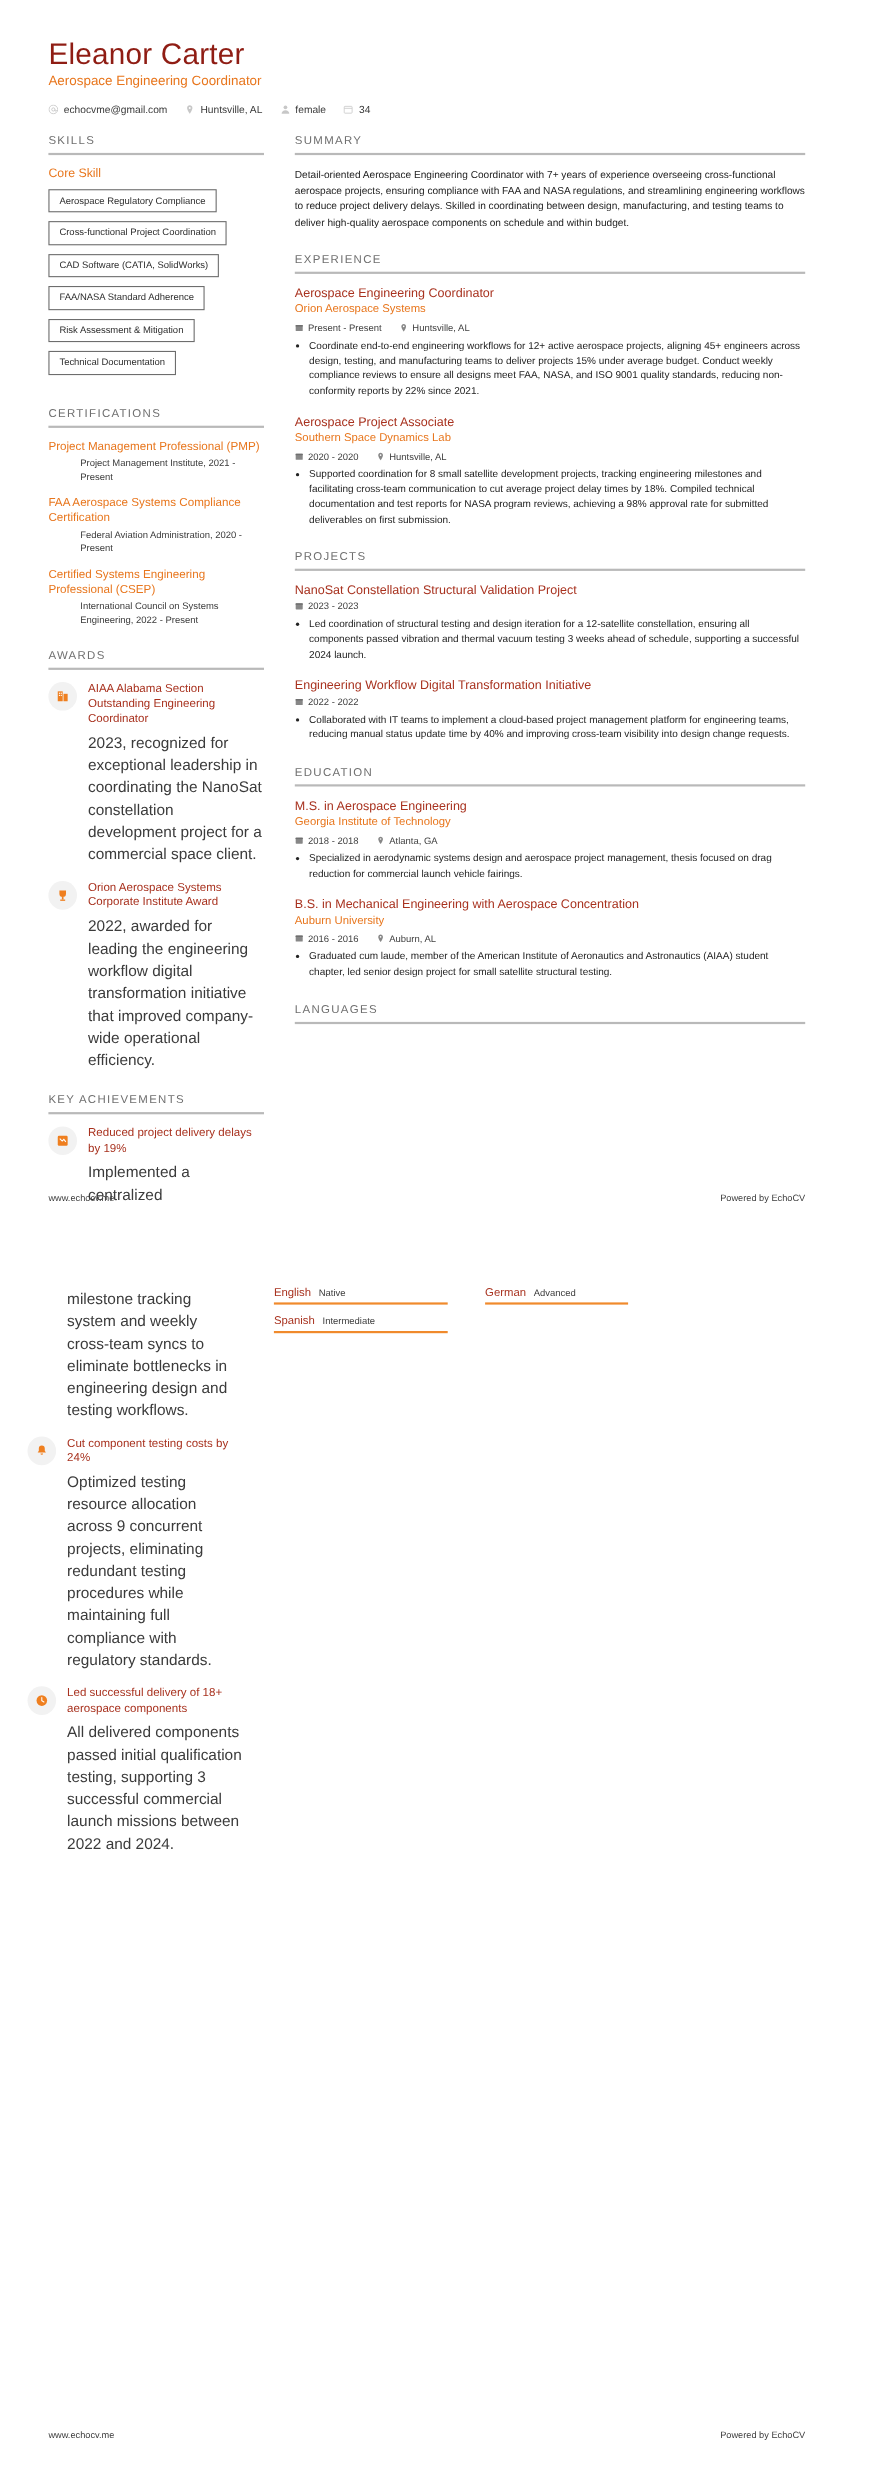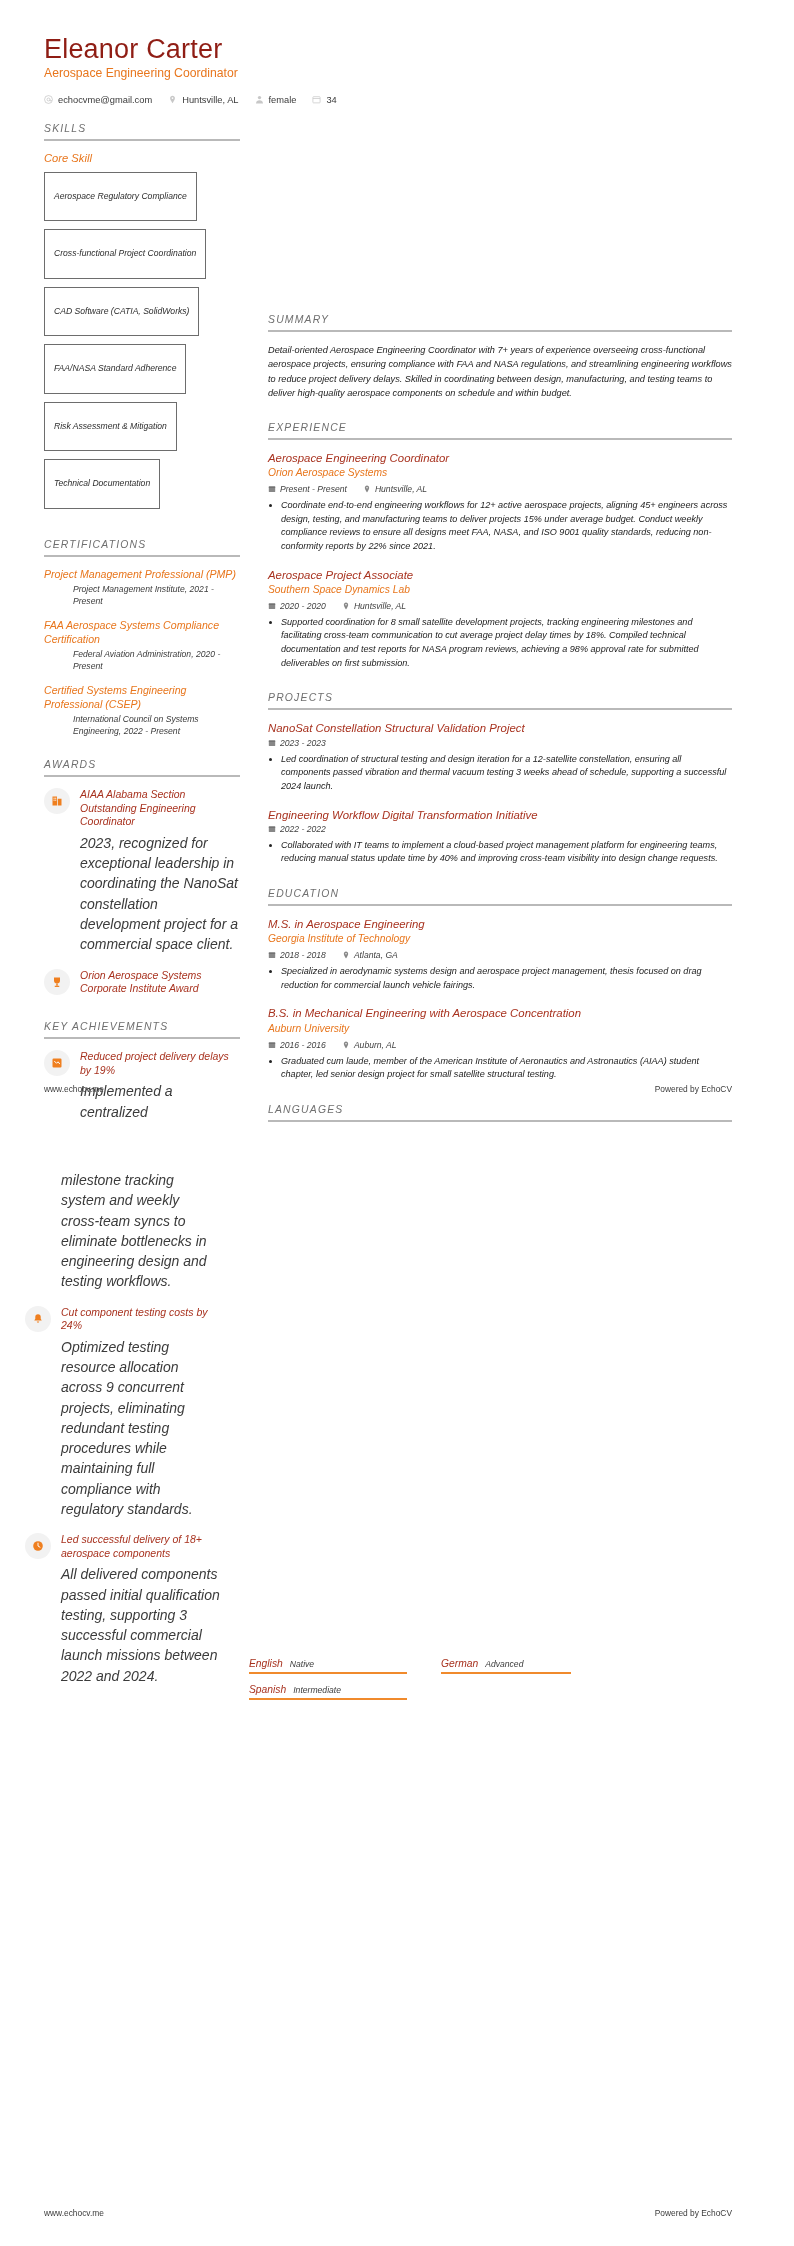--- a/index.html
+++ b/index.html
@@ -41,21 +41,21 @@
     gap: 16px;
     font-size: 9.3px;
     color:#3a3a3a;
     margin-bottom: 18px;
   }
   .contact-item { display:flex; align-items:center; gap:5px; }
   .ci { width:9px; height:9px; flex:0 0 9px; display:inline-block; opacity:.55; }
   .ci svg { display:block; width:9px; height:9px; }
 
   
-  .cols { display:flex; gap: 28px; align-items:flex-end;font-style:italic; }
+  .cols { display:flex; gap: 28px; align-items:flex-start; }
   .col-left { width: 196px; flex: 0 0 196px; }
   .col-right { flex: 1 1 auto; }
 
   .sec-title {
     font-size: 10.4px;
     letter-spacing: 1.2px;
     color: #6f6f6f;
     font-weight: 400;
     margin: 0 0 5px 0;
     text-transform: uppercase;
@@ -66,21 +66,21 @@
   
   .skill-group-title {
     color:#e8761d;
     font-size: 11.2px;
     margin: 0 0 8px 0;
   }
   .chip {
     border: 1px solid #6d6d6d;
     font-size: 8.6px;
     color:#2d2d2d;
-    padding: 19px 9px;
+    padding: 5px 9px;
     display:inline-block;
     margin-bottom: 8px;
     line-height: 1.1;
     background:#fff;
   }
   .chips { display:flex; flex-direction:column; align-items:flex-start; }
 
   
   .cert { margin-bottom: 12px; }
   .cert-name {
@@ -294,20 +294,21 @@
           <div class="award">
             <span class="award-ico">
               <svg viewBox="0 0 16 16">
                   <path d="M4 2h8v4a4 4 0 0 1-8 0z" fill="#ef7f1f"></path>
                   <rect x="7" y="10" width="2" height="3" fill="#ef7f1f"></rect>
                   <rect x="5" y="13" width="6" height="1.6" fill="#ef7f1f"></rect>
                 </svg>
             </span>
             <div class="award-body">
               <div class="award-title">Orion Aerospace Systems Corporate Institute Award</div>
+              <div class="award-desc">2022, awarded for leading the engineering workflow digital transformation initiative that improved company-wide operational efficiency.</div>
             </div>
           </div>
         </div>
 
         <div class="section">
           <div class="sec-title">KEY ACHIEVEMENTS</div>
           <div class="sec-rule"></div>
 
           <div class="award">
             <span class="award-ico">

